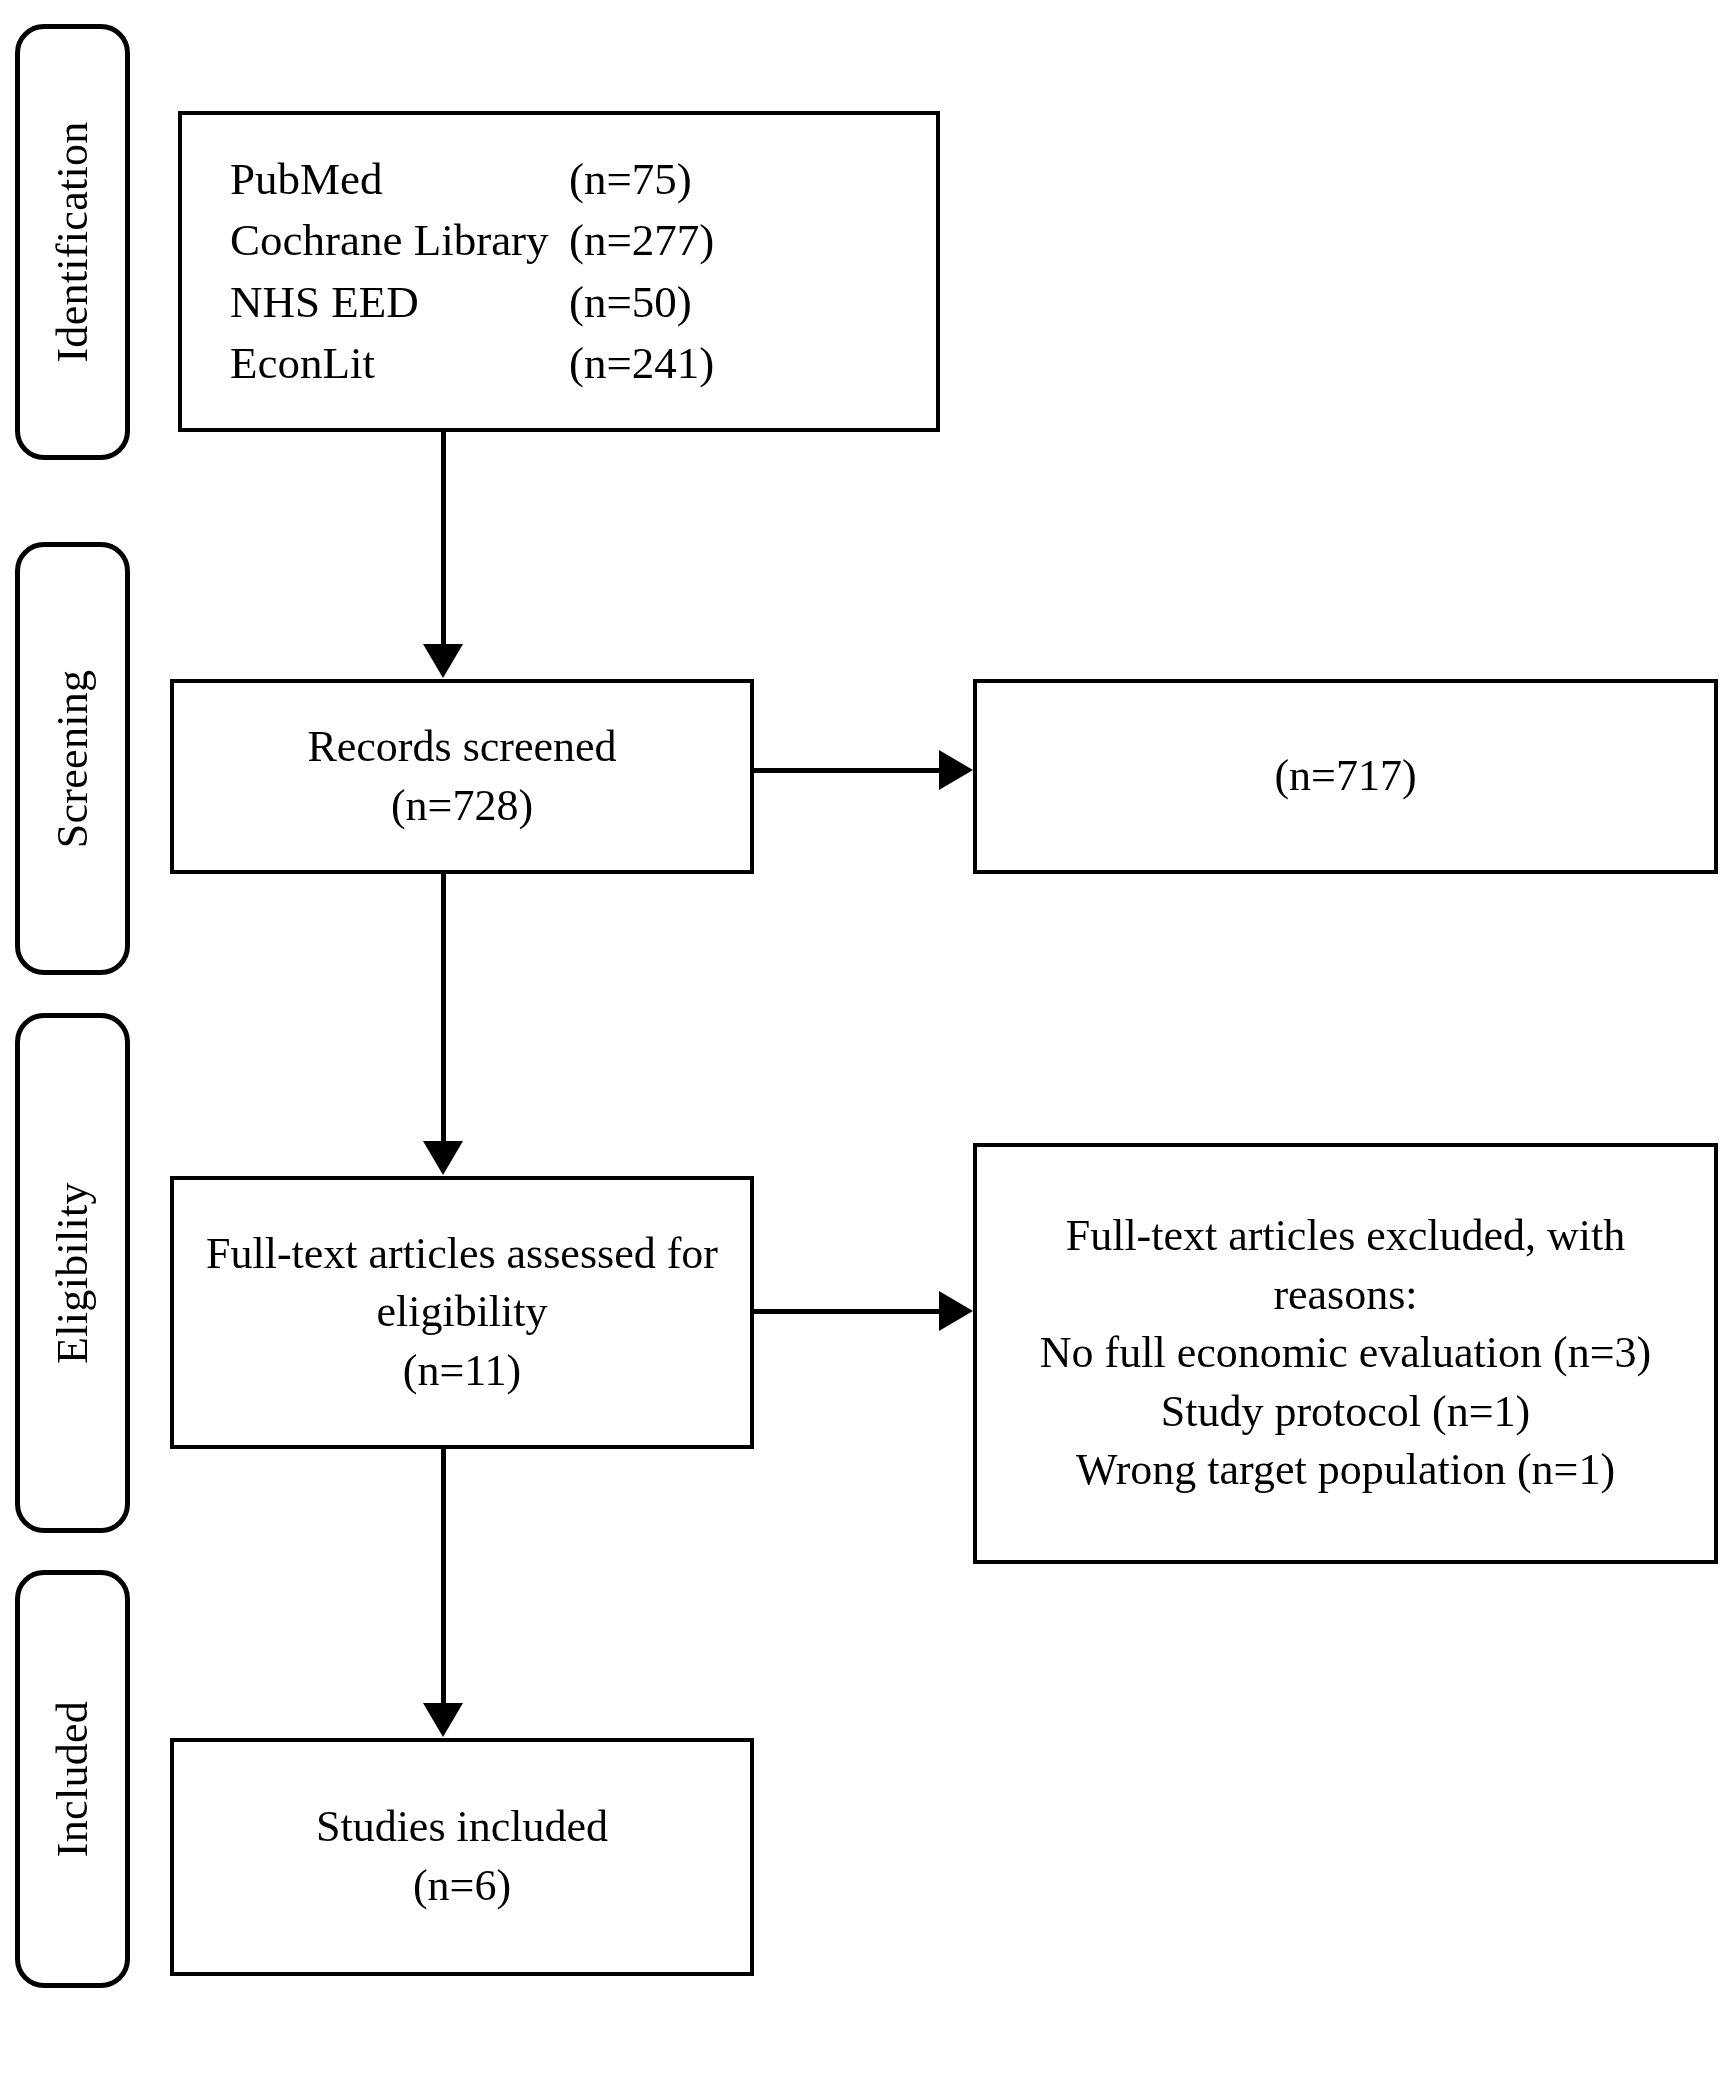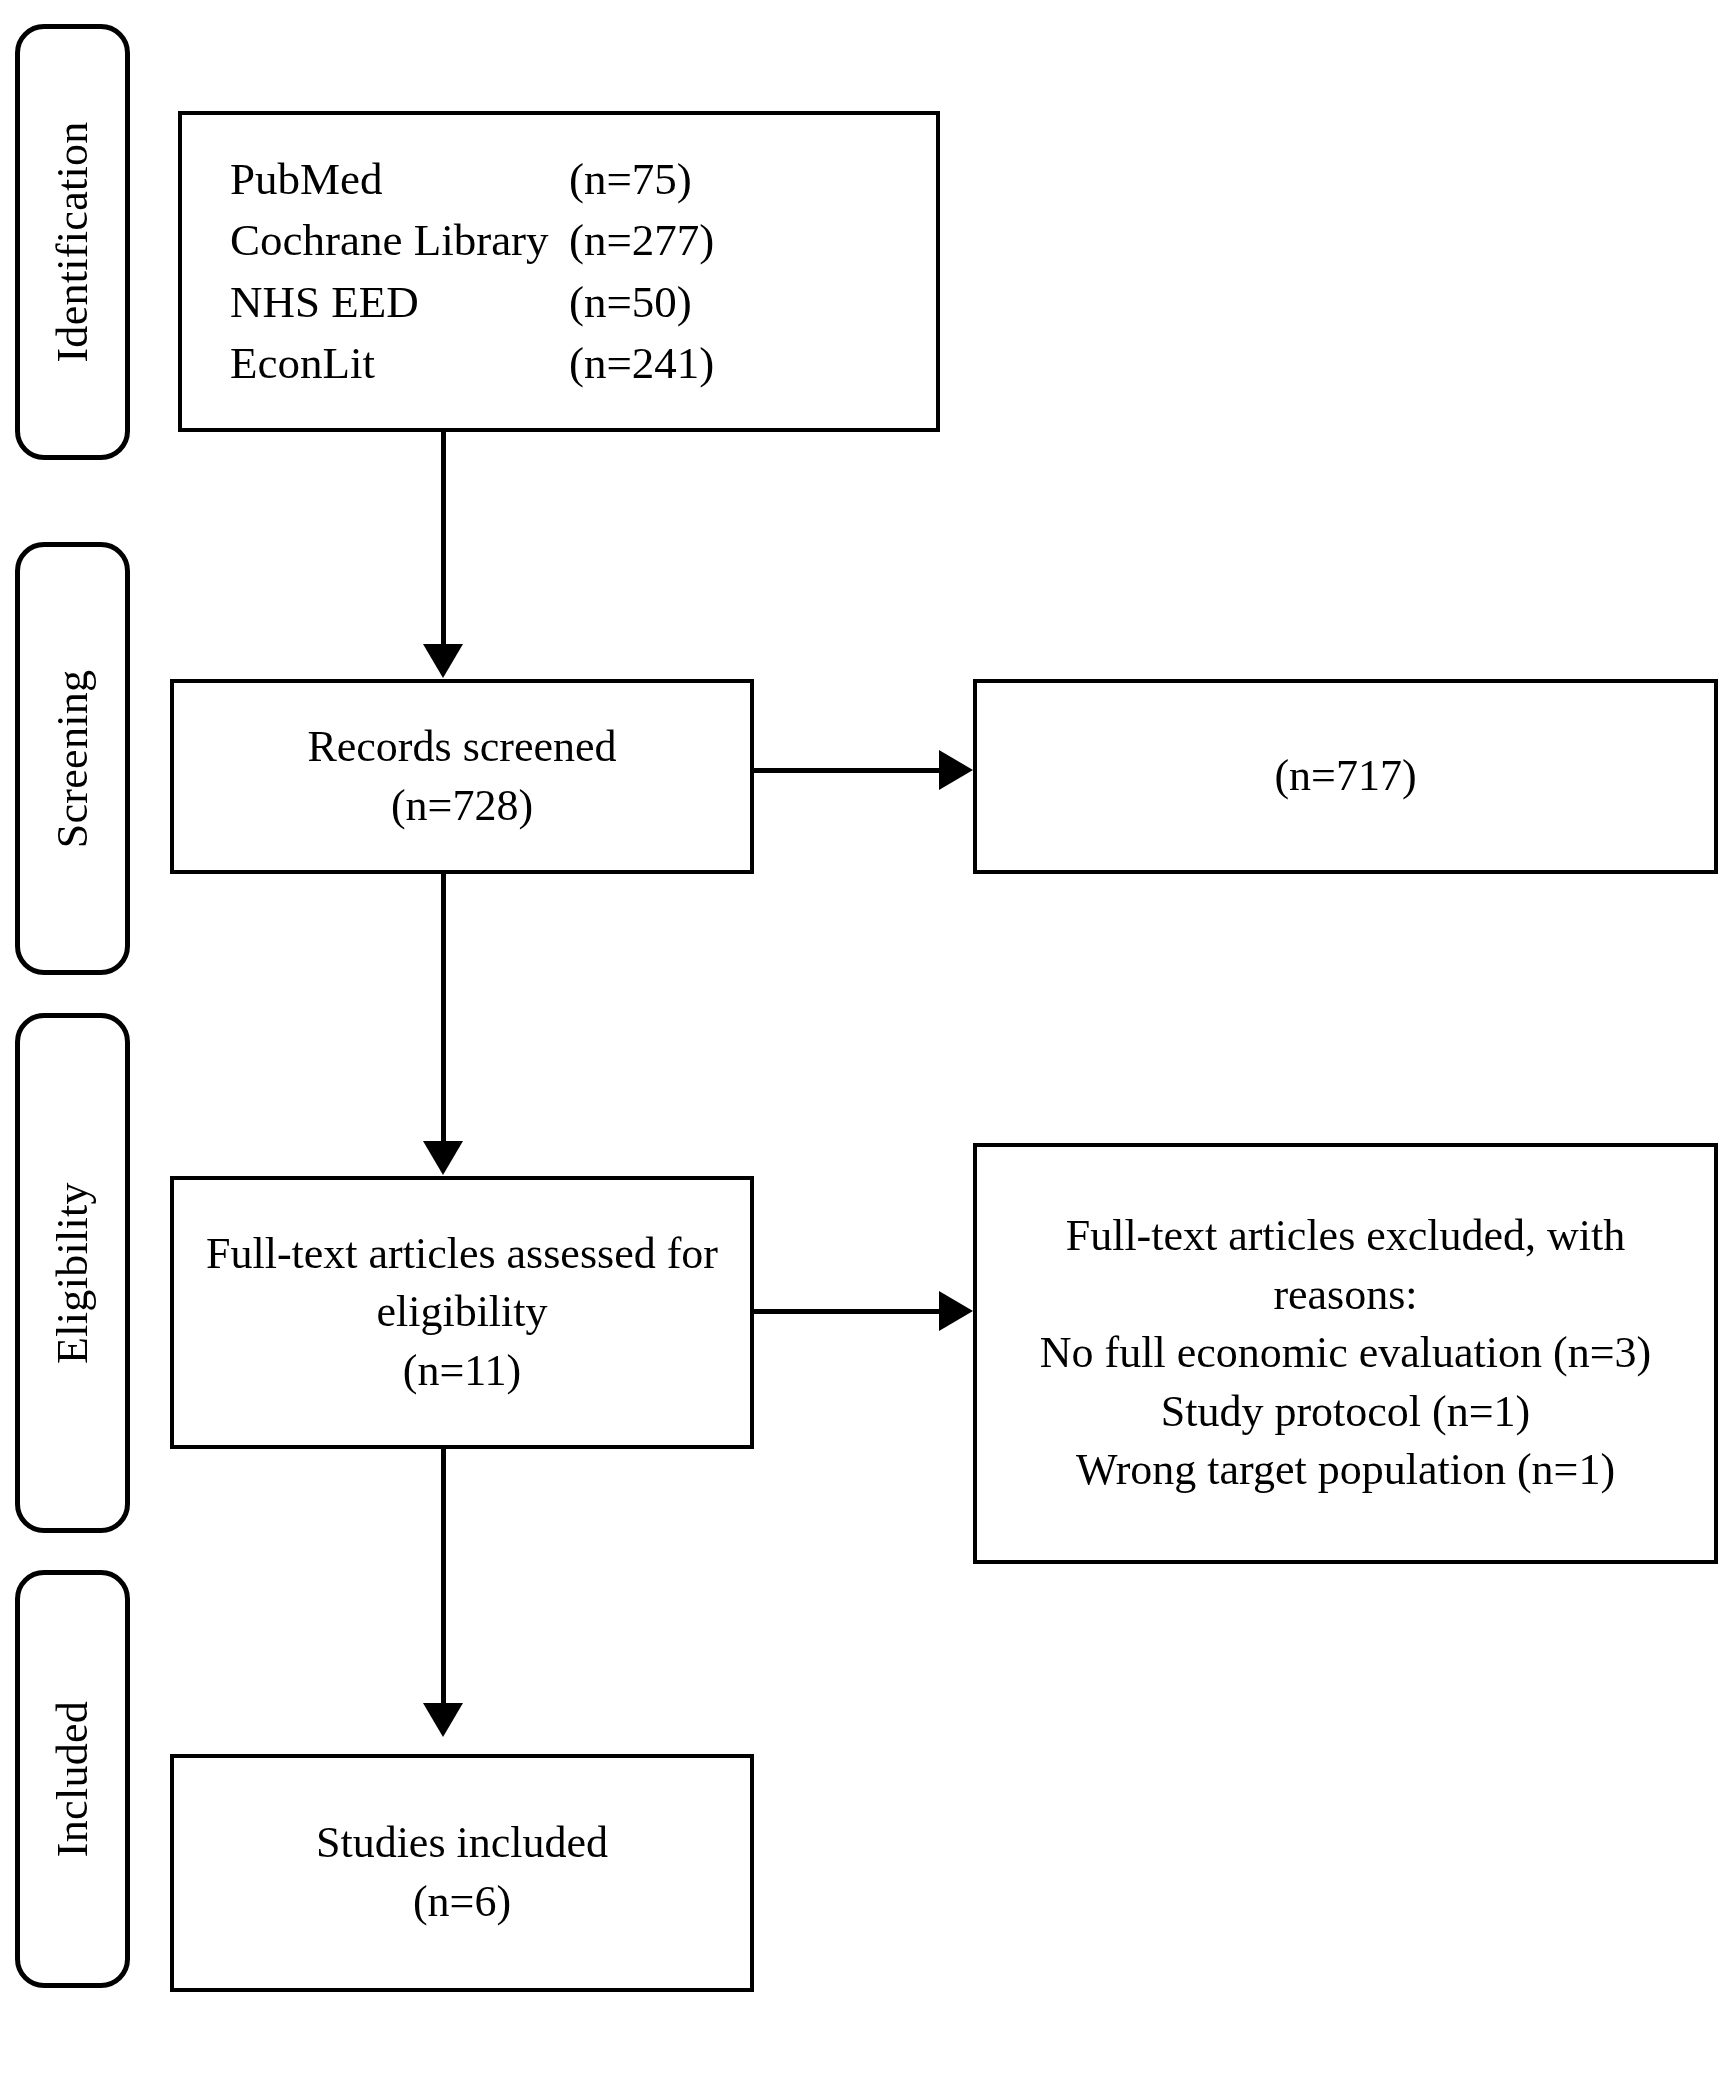--- a/index.html
+++ b/index.html
@@ -178,19 +178,19 @@
     <div class="fline">Full-text articles excluded, with</div>
     <div class="fline">reasons:</div>
     <div class="fline">No full economic evaluation (n=3)</div>
     <div class="fline">Study protocol (n=1)</div>
     <div class="fline">Wrong target population (n=1)</div>
   </div>
 
   <div class="vline" style="left:441px; top:1448px; width:4.8px; height:256px;"></div>
   <div class="arrow-down" style="left:423px; top:1703px;"></div>
 
-  <div class="fbox center" style="left:170px; top:1738px; width:584px; height:238px;margin-top:16px;">
+  <div class="fbox center" style="left:170px; top:1738px; width:584px; height:238px;">
     <div class="fline">Studies included</div>
     <div class="fline">(n=6)</div>
   </div>
 
 </div>
 
 
 </body></html>

